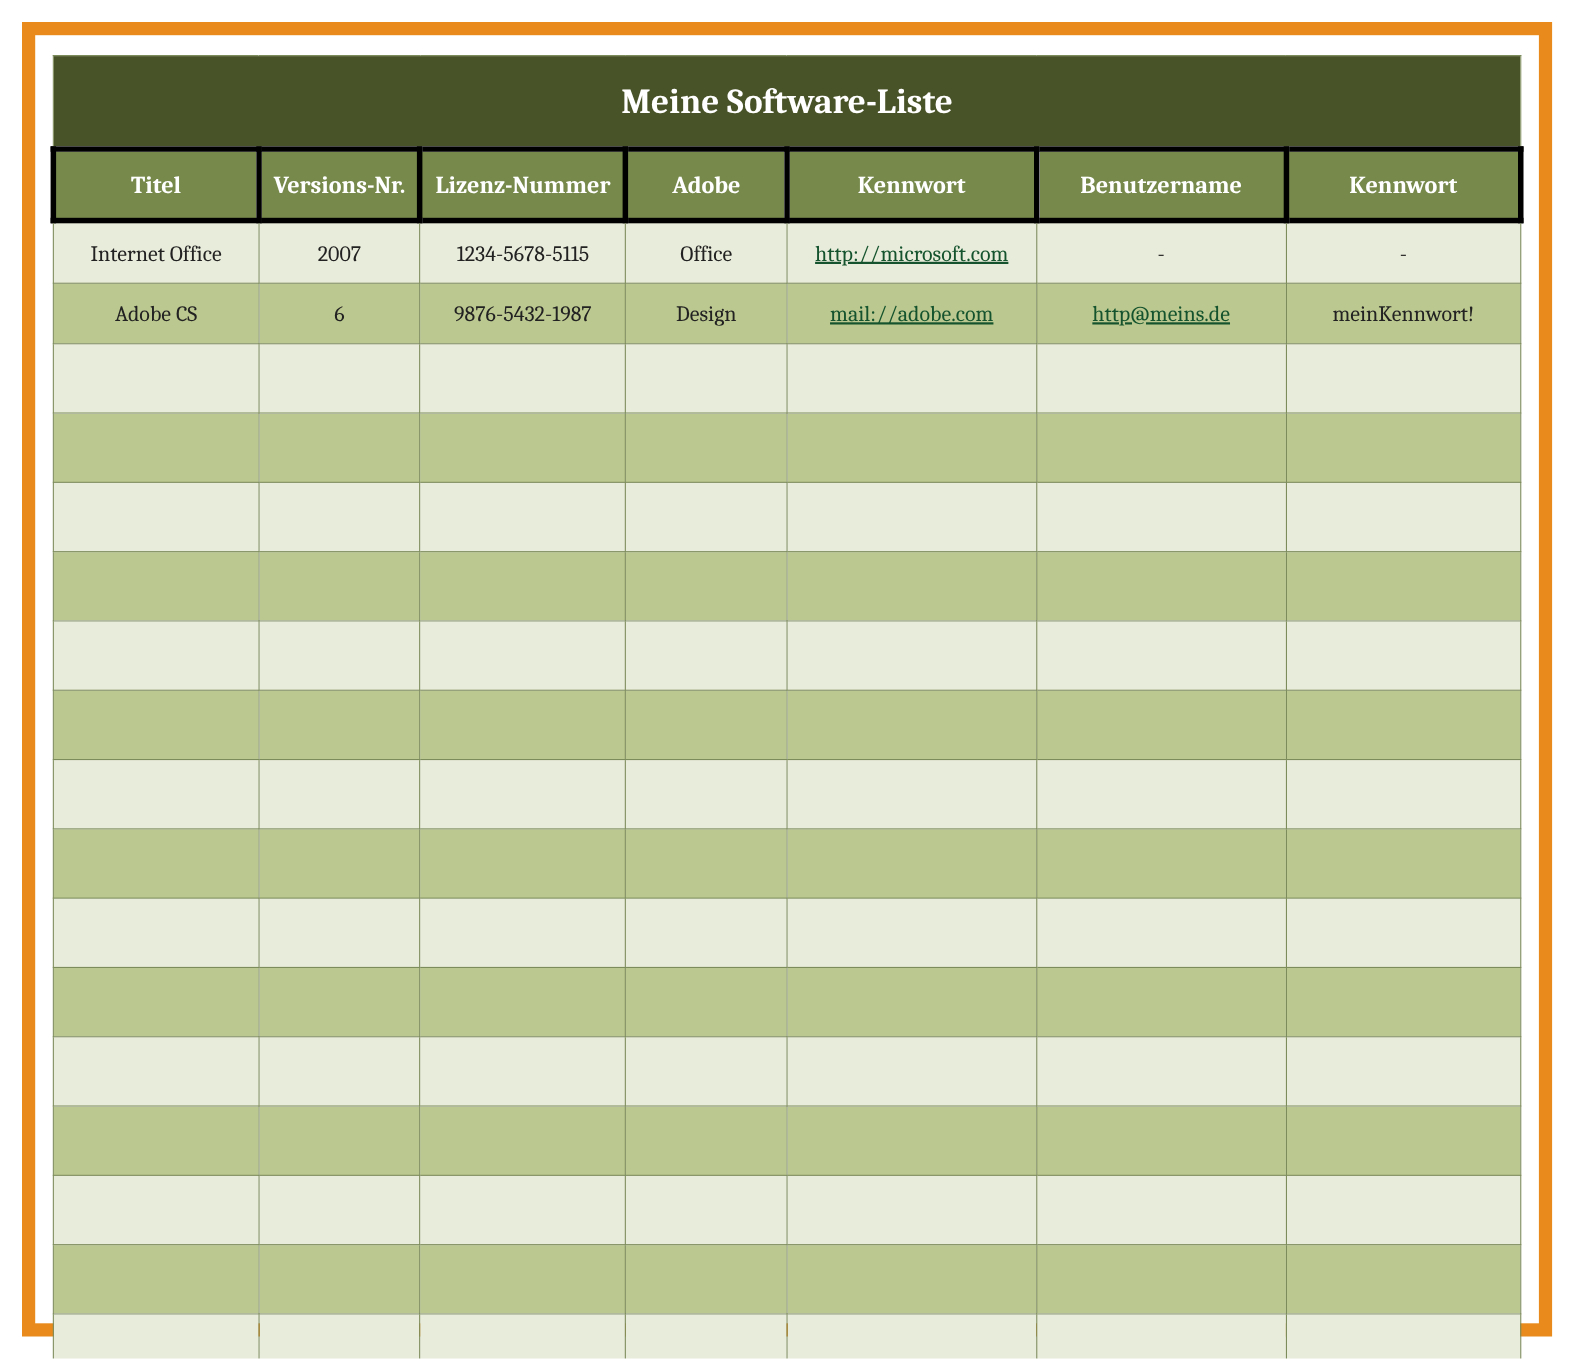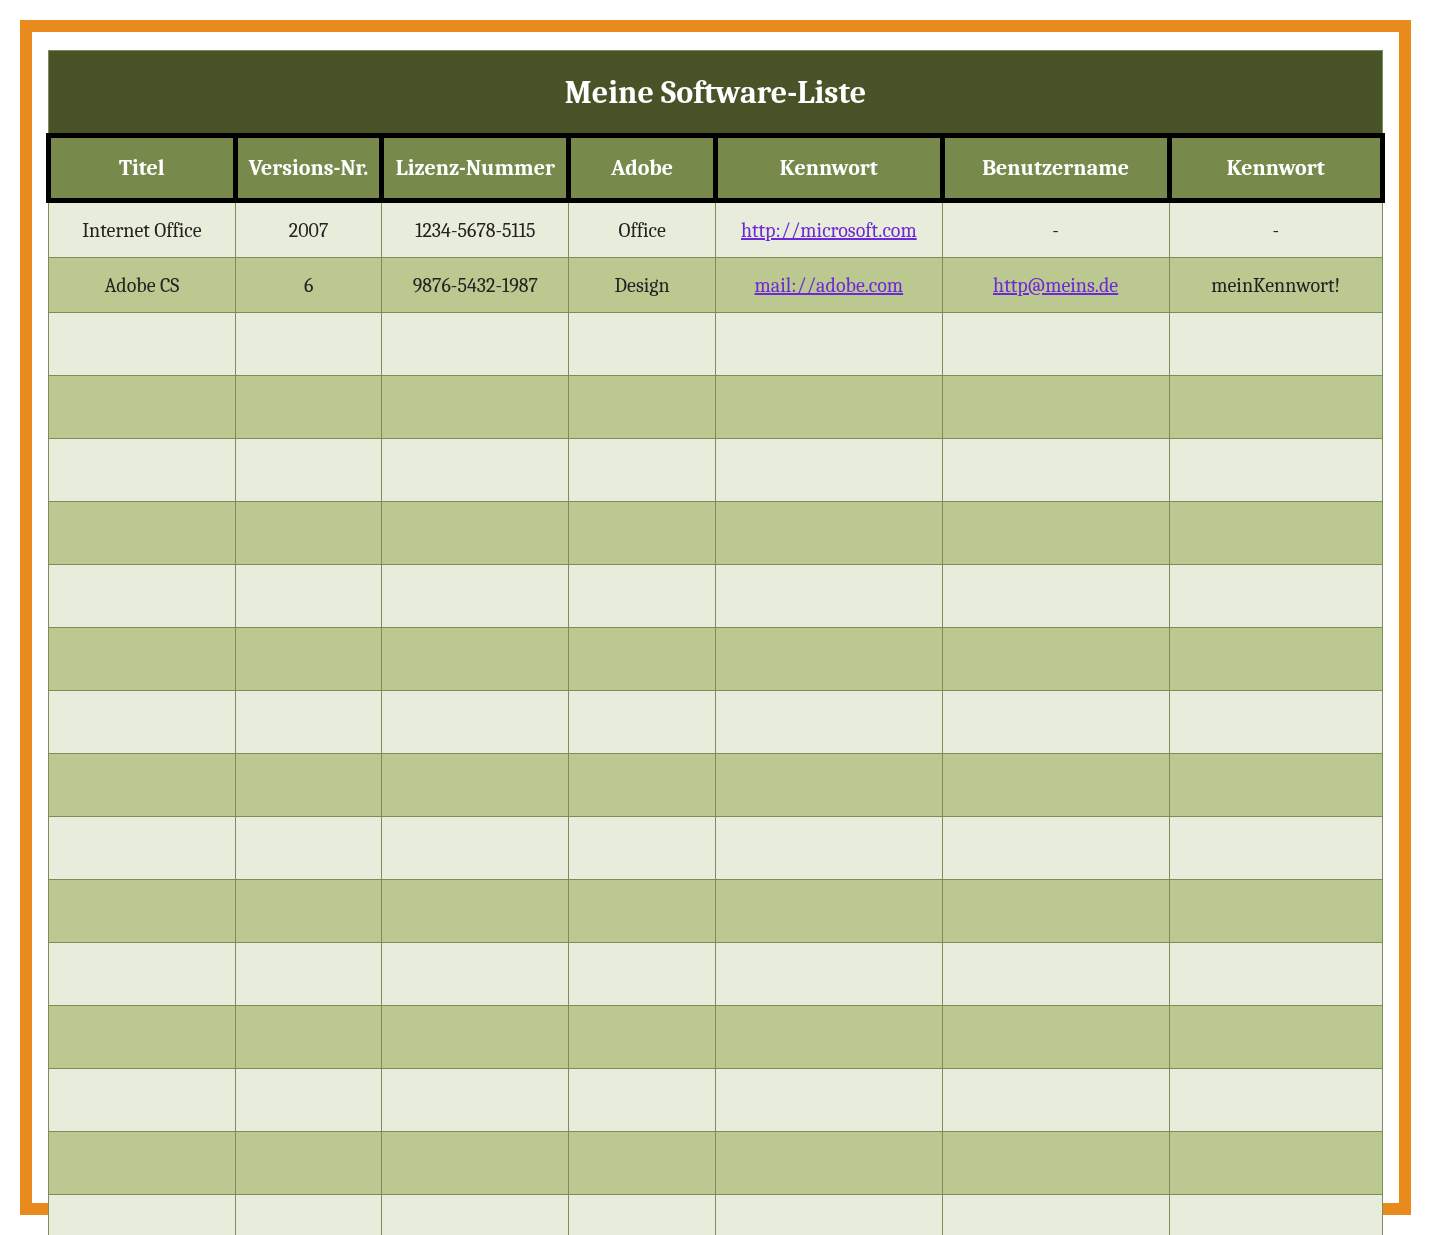--- a/index.html
+++ b/index.html
@@ -50,21 +50,21 @@
     font-size:22px;
     font-weight:600;
     height:58px;
     border:5px solid #000000;
   }
   tr.odd td{ background:#e8ecda; height:52px;}
   tr.even td{ background:#bbc88f; height:52px;margin-top:12px;}
   tr.emptyodd td{ background:#e8ecda; height:60px;}
   tr.emptyeven td{ background:#bbc88f; height:60px;}
   a.link{
-    color:#6d28d9;
+    color:#14532d;
     text-decoration:underline;
   }
   
   col.c1{width:14%;}
   col.c2{width:11%;}
   col.c3{width:14%;}
   col.c4{width:11%;}
   col.c5{width:17%;}
   col.c6{width:17%;}
   col.c7{width:16%;}

